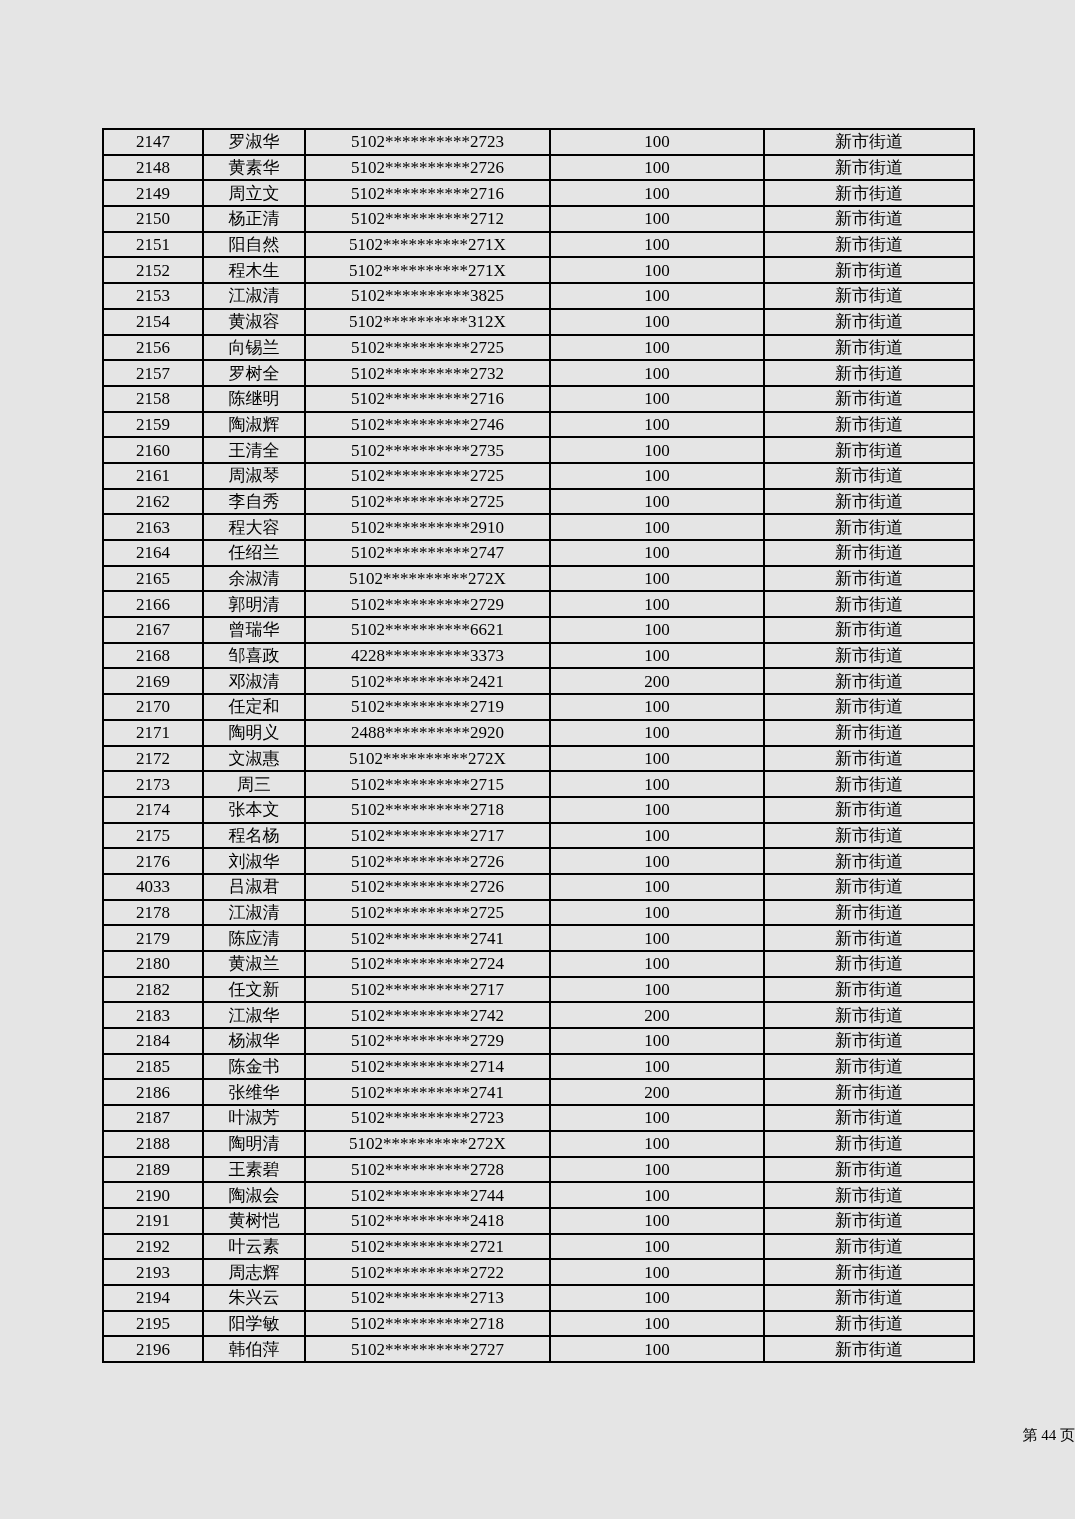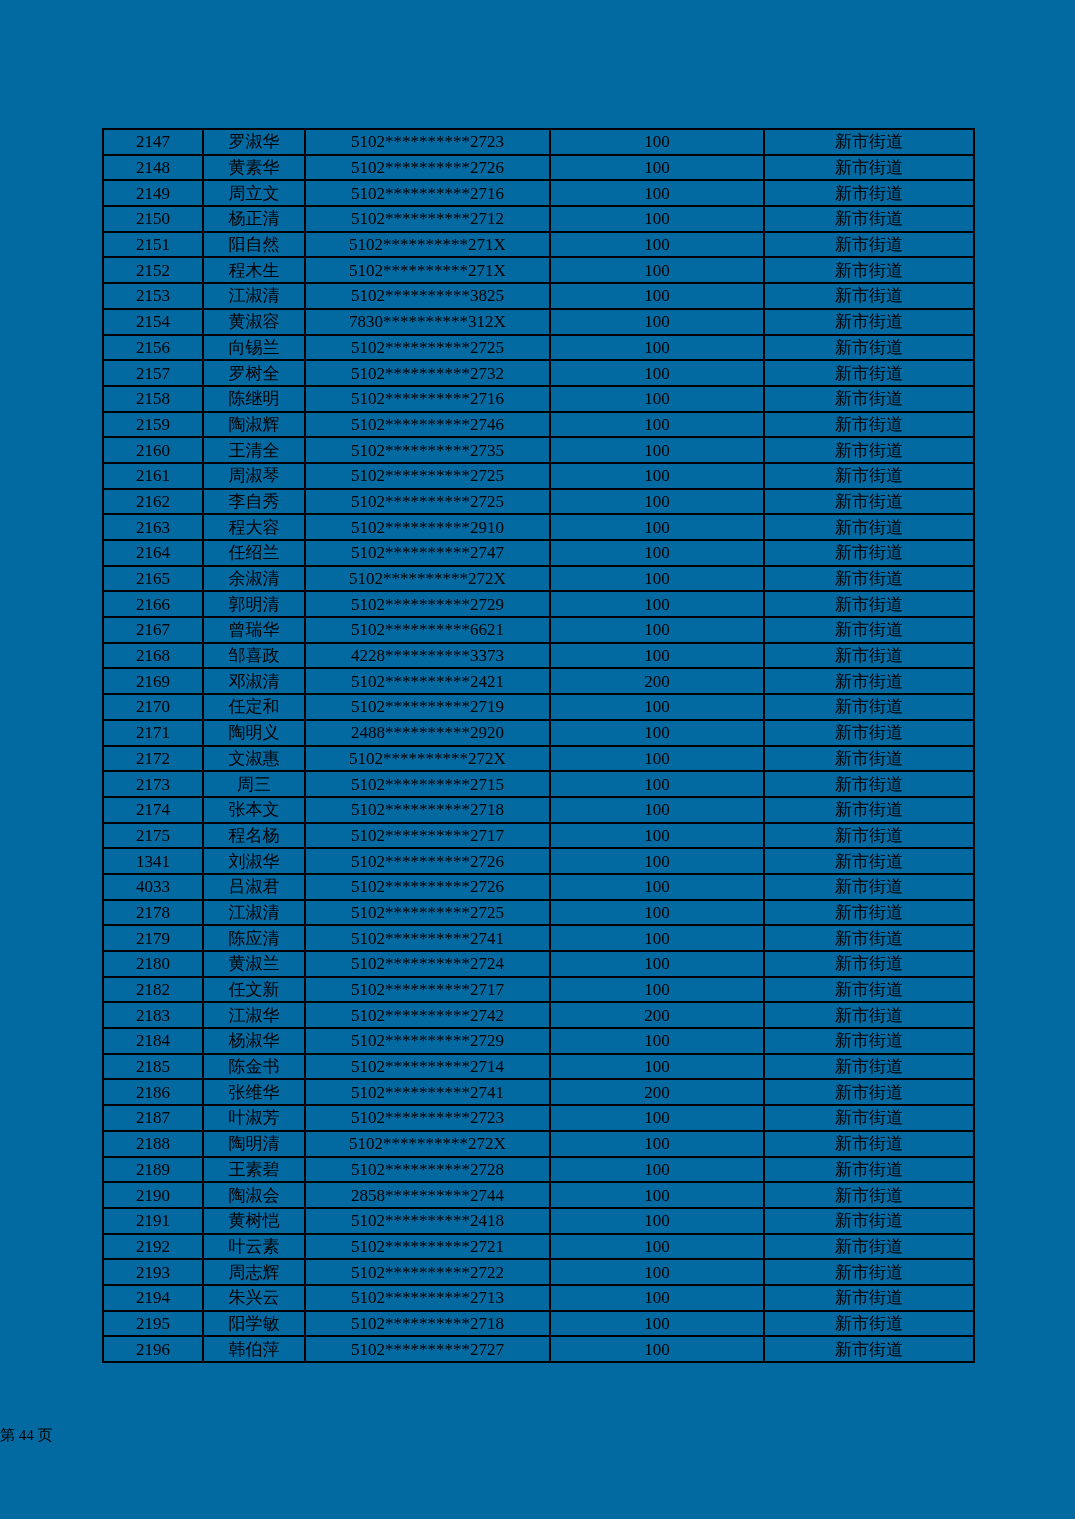--- a/index.html
+++ b/index.html
@@ -4,21 +4,21 @@
 <style>
   html, body {
     margin: 0;
     padding: 0;
     background: #ffffff;
   }
   .page {
     position: relative;
     width: 1075px;
     height: 1519px;
-    background: #0369a1;
+    background: #e5e5e5;
     color: #000000;
     font-family: "Liberation Serif", "DejaVu Serif", serif;
     overflow: hidden;
   }
   table.roster {
     position: absolute;
     left: 102px;
     top: 128px;
     width: 871px;
     height: 1235px;
@@ -39,21 +39,21 @@
   col.c-serial   { width: 100px; }
   col.c-name     { width: 102px; }
   col.c-id       { width: 245px; }
   col.c-amount   { width: 214px; }
   col.c-district { width: 210px; }
   .page-footer {
     position: absolute;
     top: 1426px;
     left: 0;
     width: 100%;
-    text-align: left;
+    text-align: right;
     font-size: 15px;
   }
 </style>
 </head>
 <body>
 
 <div class="page">
   <table class="roster">
     <colgroup>
       <col class="c-serial">
@@ -108,21 +108,21 @@
         <tr>
           <td>2153</td>
           <td>江淑清</td>
           <td>5102**********3825</td>
           <td>100</td>
           <td>新市街道</td>
         </tr>
         <tr>
           <td>2154</td>
           <td>黄淑容</td>
-          <td>7830**********312X</td>
+          <td>5102**********312X</td>
           <td>100</td>
           <td>新市街道</td>
         </tr>
         <tr>
           <td>2156</td>
           <td>向锡兰</td>
           <td>5102**********2725</td>
           <td>100</td>
           <td>新市街道</td>
         </tr>
@@ -253,21 +253,21 @@
           <td>新市街道</td>
         </tr>
         <tr>
           <td>2175</td>
           <td>程名杨</td>
           <td>5102**********2717</td>
           <td>100</td>
           <td>新市街道</td>
         </tr>
         <tr>
-          <td>1341</td>
+          <td>2176</td>
           <td>刘淑华</td>
           <td>5102**********2726</td>
           <td>100</td>
           <td>新市街道</td>
         </tr>
         <tr>
           <td>4033</td>
           <td>吕淑君</td>
           <td>5102**********2726</td>
           <td>100</td>
@@ -346,21 +346,21 @@
         <tr>
           <td>2189</td>
           <td>王素碧</td>
           <td>5102**********2728</td>
           <td>100</td>
           <td>新市街道</td>
         </tr>
         <tr>
           <td>2190</td>
           <td>陶淑会</td>
-          <td>2858**********2744</td>
+          <td>5102**********2744</td>
           <td>100</td>
           <td>新市街道</td>
         </tr>
         <tr>
           <td>2191</td>
           <td>黄树恺</td>
           <td>5102**********2418</td>
           <td>100</td>
           <td>新市街道</td>
         </tr>

